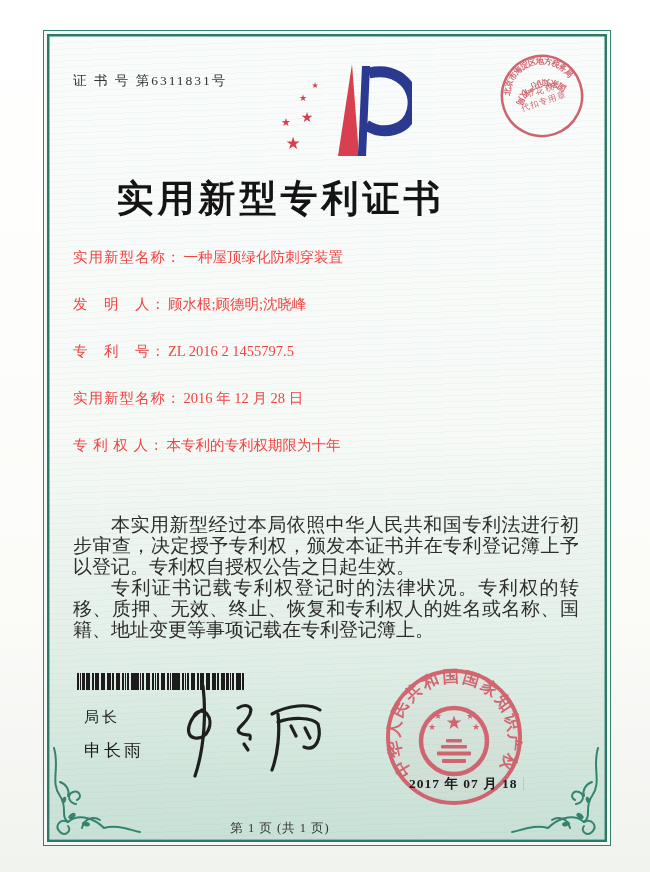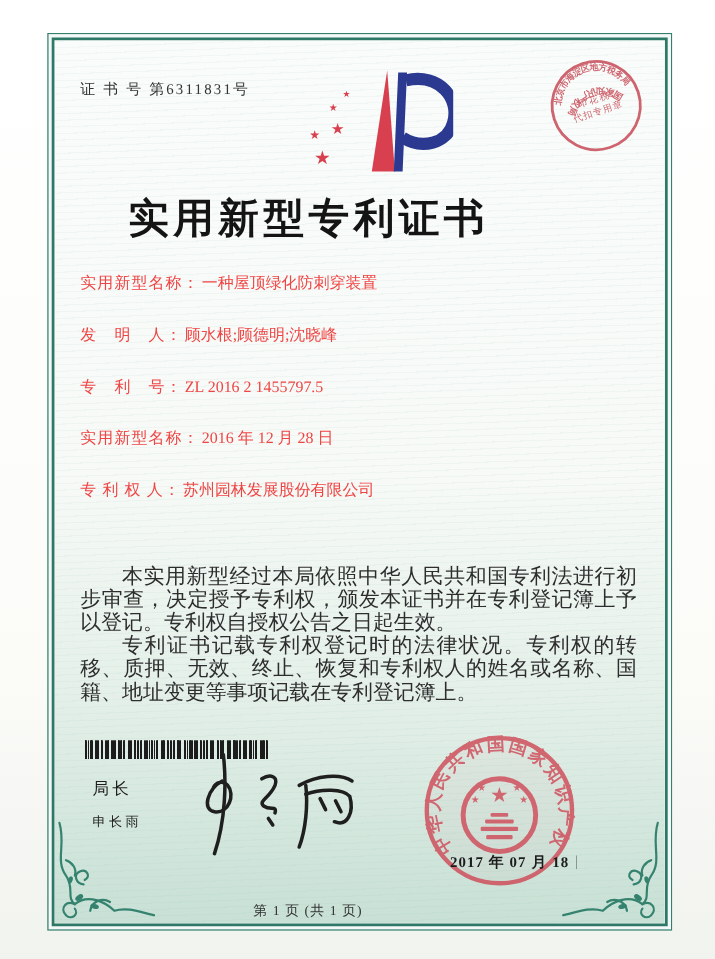--- a/index.html
+++ b/index.html
@@ -68,21 +68,21 @@
 
   
   .signer-title{
     position:absolute;left:84px;top:708px;z-index:3;
     font-family:Liberation Sans, sans-serif;
     font-size:15px;letter-spacing:3px;color:#1d1d1d;
   }
   .signer-name{
     position:absolute;left:84px;top:739px;z-index:3;
     font-family:"Liberation Sans","DejaVu Sans",sans-serif;
-    font-size:12px;letter-spacing:3px;color:#1d1d1d;
+    font-size:17px;letter-spacing:3px;color:#1d1d1d;
   }
   .signature{position:absolute;left:172px;top:676px;z-index:3;}
 
   
   .seal{position:absolute;left:384px;top:667px;z-index:4;}
 
   
   .footer{
     position:absolute;left:0;top:820px;width:560px;z-index:3;
     text-align:center;font-size:12.5px;letter-spacing:1px;color:#333;
@@ -166,21 +166,21 @@
     <div class="field-row">
       <span class="lbl">发　明　人：</span><span class="val">顾水根;顾德明;沈晓峰</span>
     </div>
     <div class="field-row">
       <span class="lbl">专　利　号：</span><span class="val">ZL 2016 2 1455797.5</span>
     </div>
     <div class="field-row">
       <span class="lbl">实用新型名称：</span><span class="val">2016 年 12 月 28 日</span>
     </div>
     <div class="field-row">
-      <span class="lbl">专 利 权 人：</span><span class="val">苏州园林发展股份有限公司</span>
+      <span class="lbl">专 利 权 人：</span><span class="val">本专利的专利权期限为十年</span>
     </div>
   </div>
 
   <div class="body-text">
     <p>本实用新型经过本局依照中华人民共和国专利法进行初步审查，决定授予专利权，颁发本证书并在专利登记簿上予以登记。专利权自授权公告之日起生效。</p>
     <p>专利证书记载专利权登记时的法律状况。专利权的转移、质押、无效、终止、恢复和专利权人的姓名或名称、国籍、地址变更等事项记载在专利登记簿上。</p>
   </div>
 
   <div class="barcode"></div>
 

